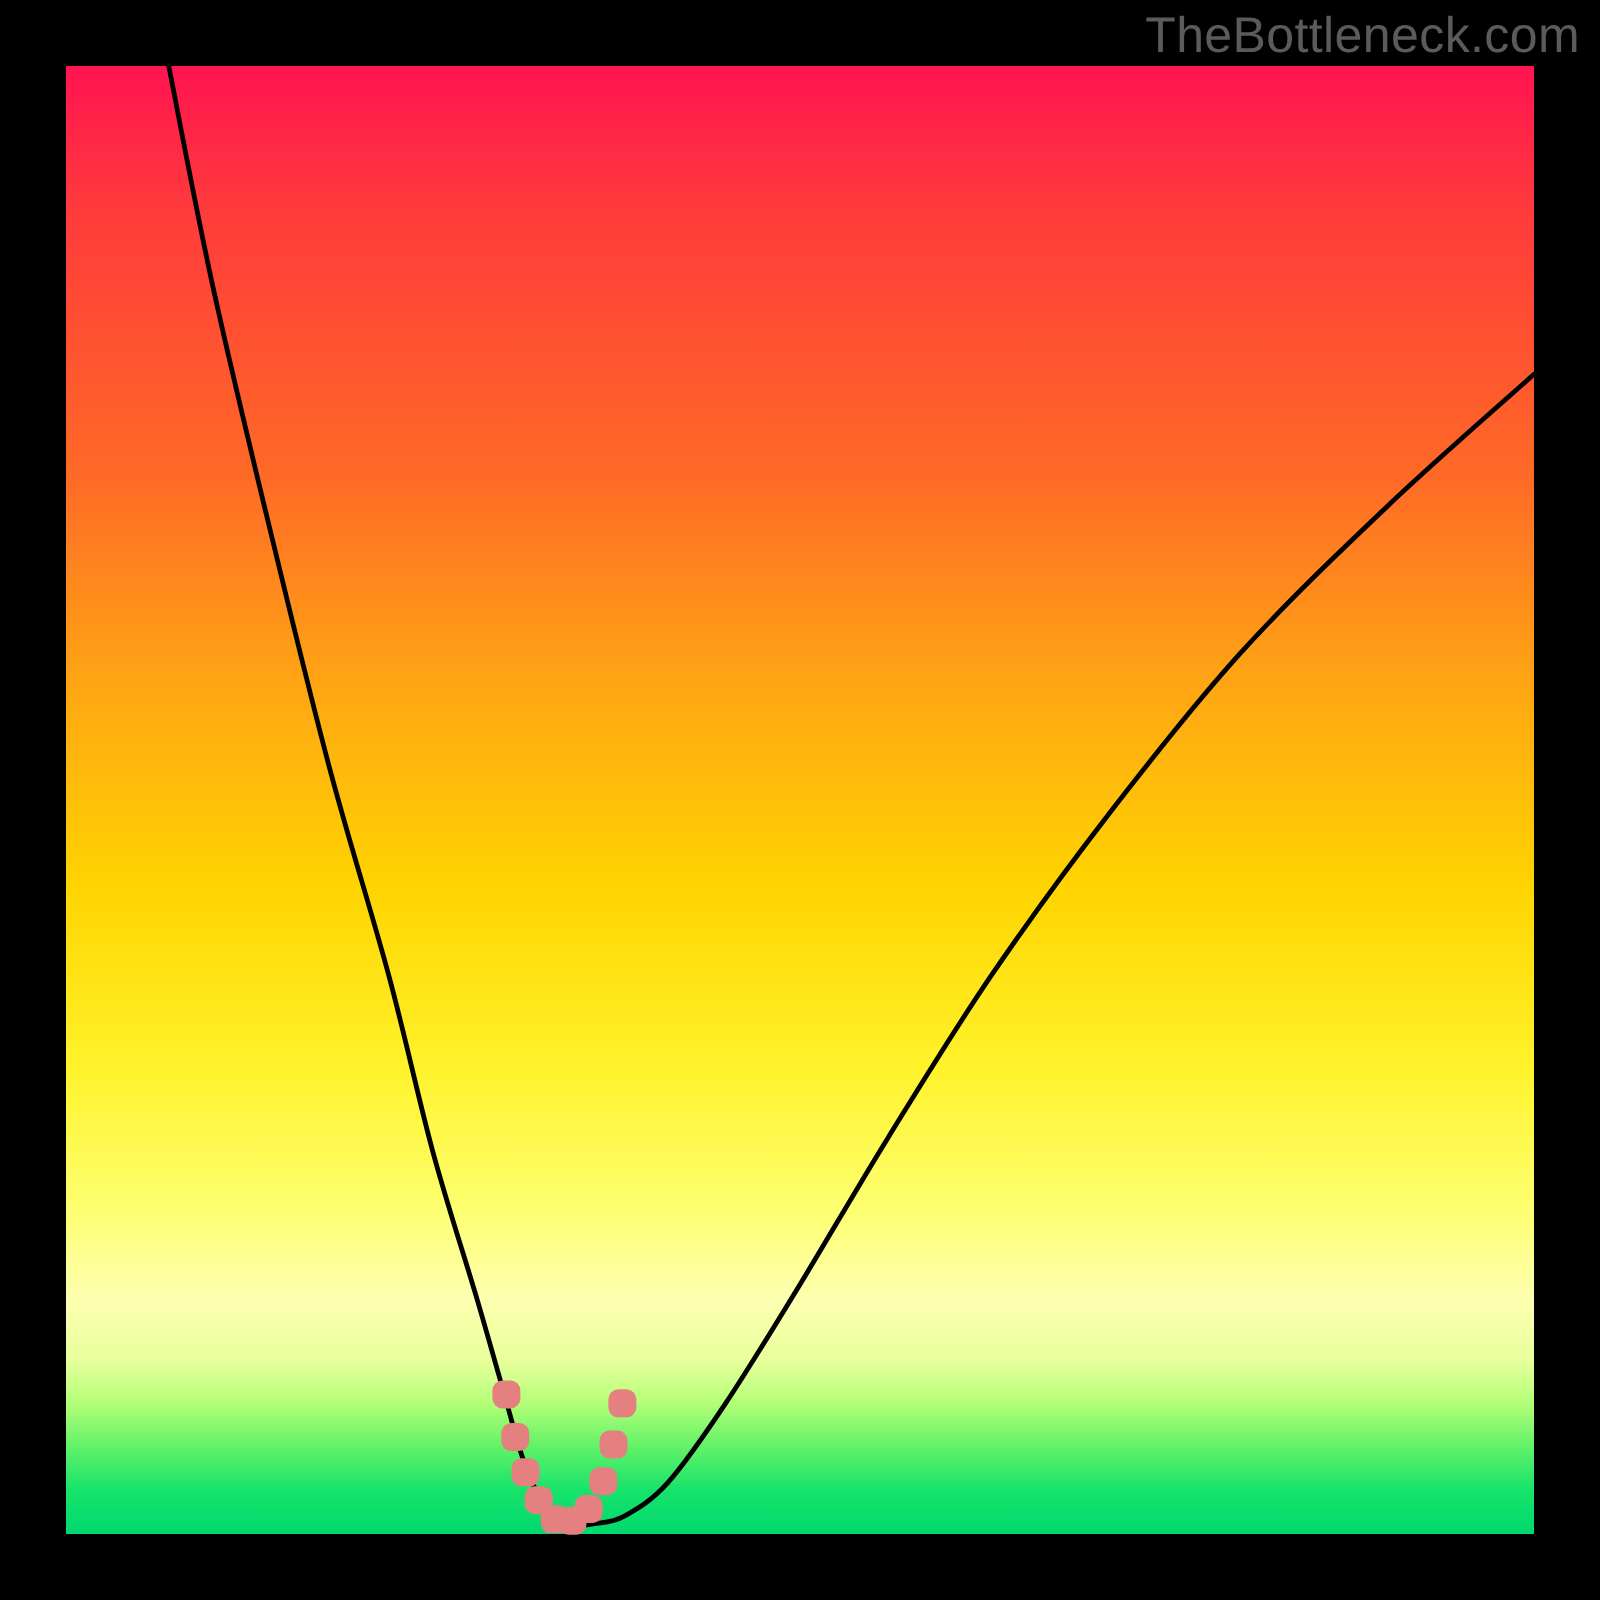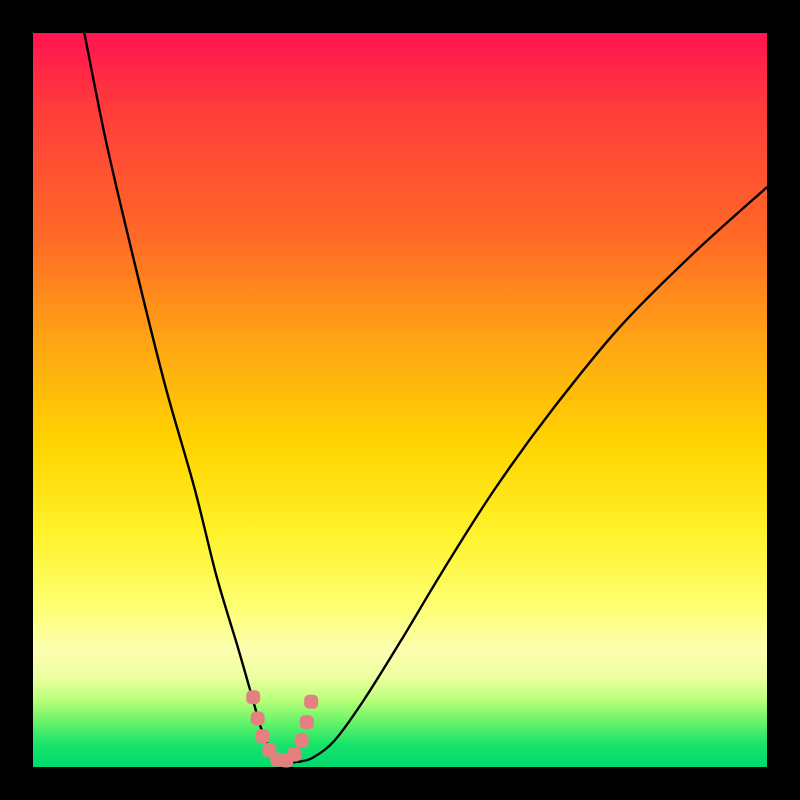--- a/index.html
+++ b/index.html
@@ -57,20 +57,21 @@
     position: absolute;
     left: 0; top: 0;
     width: 734px; height: 734px;
     overflow: visible;
   }
 </style>
 </head>
 <body>
 
 <div class="frame">
+  <div class="watermark">TheBottleneck.com</div>
   <div class="plot">
     <svg class="curve" viewBox="0 0 734 734">
       <g id="curve-group">
           <path d="M 51.38 0 C 55.05 18.350000000000023, 64.83666666666667 70.95333333333338, 73.4 110.10000000000002 C 81.96333333333334 149.24666666666656, 92.97333333333331 194.51, 102.76 234.87999999999994 C 112.54666666666668 275.25, 122.33333333333334 315.62000000000006, 132.12 352.32 C 141.90666666666667 389.02000000000004, 152.91666666666666 423.2733333333333, 161.48 455.08 C 170.04333333333335 486.88666666666666, 176.16 516.2466666666667, 183.5 543.16 C 190.84 570.0733333333333, 199.40333333333334 595.7633333333333, 205.52 616.56 C 211.63666666666666 637.3566666666667, 216.53 655.095, 220.2 667.94 C 223.87 680.785, 225.09333333333336 686.29, 227.54 693.63 C 229.98666666666665 700.97, 232.4333333333333 706.9643333333333, 234.88 711.98 C 237.32666666666668 716.9956666666667, 239.77333333333334 720.9103333333334, 242.22 723.724 C 244.66666666666669 726.5376666666667, 247.11333333333334 727.8833333333333, 249.56000000000003 728.862 C 252.0066666666667 729.8406666666667, 254.4533333333333 729.596, 256.9 729.596 C 259.3466666666667 729.596, 260.57 729.596, 264.24 728.862 C 267.90999999999997 728.128, 272.80333333333334 728.6173333333334, 278.92 725.192 C 285.0366666666667 721.7666666666667, 292.3766666666667 717.852, 300.94 708.31 C 309.50333333333333 698.768, 319.29 684.455, 330.3 667.94 C 341.31 651.425, 353.5433333333333 631.24, 367 609.22 C 380.45666666666665 587.2, 395.13666666666666 561.51, 411.04 535.8199999999999 C 426.9433333333333 510.13, 444.07 481.99333333333334, 462.42 455.08 C 480.77000000000004 428.1666666666667, 500.3433333333334 401.25333333333333, 521.14 374.34000000000003 C 541.9366666666666 347.4266666666667, 563.9566666666667 319.29, 587.2 293.6 C 610.4433333333334 267.90999999999997, 636.1333333333333 243.44333333333333, 660.6 220.20000000000005 C 685.0666666666666 196.9566666666667, 721.7666666666667 165.14999999999998, 734 154.14" fill="none" stroke="#000" stroke-width="2.4" stroke-linecap="round"></path>
         </g>
       <g id="marker-group">
           <rect x="213.2" y="657.27" width="14" height="14" rx="5" ry="5" fill="#e58080"></rect>
           <rect x="217.60399999999998" y="678.556" width="14" height="14" rx="5" ry="5" fill="#e58080"></rect>
           <rect x="222.742" y="696.172" width="14" height="14" rx="5" ry="5" fill="#e58080"></rect>
           <rect x="229.348" y="710.118" width="14" height="14" rx="5" ry="5" fill="#e58080"></rect>

